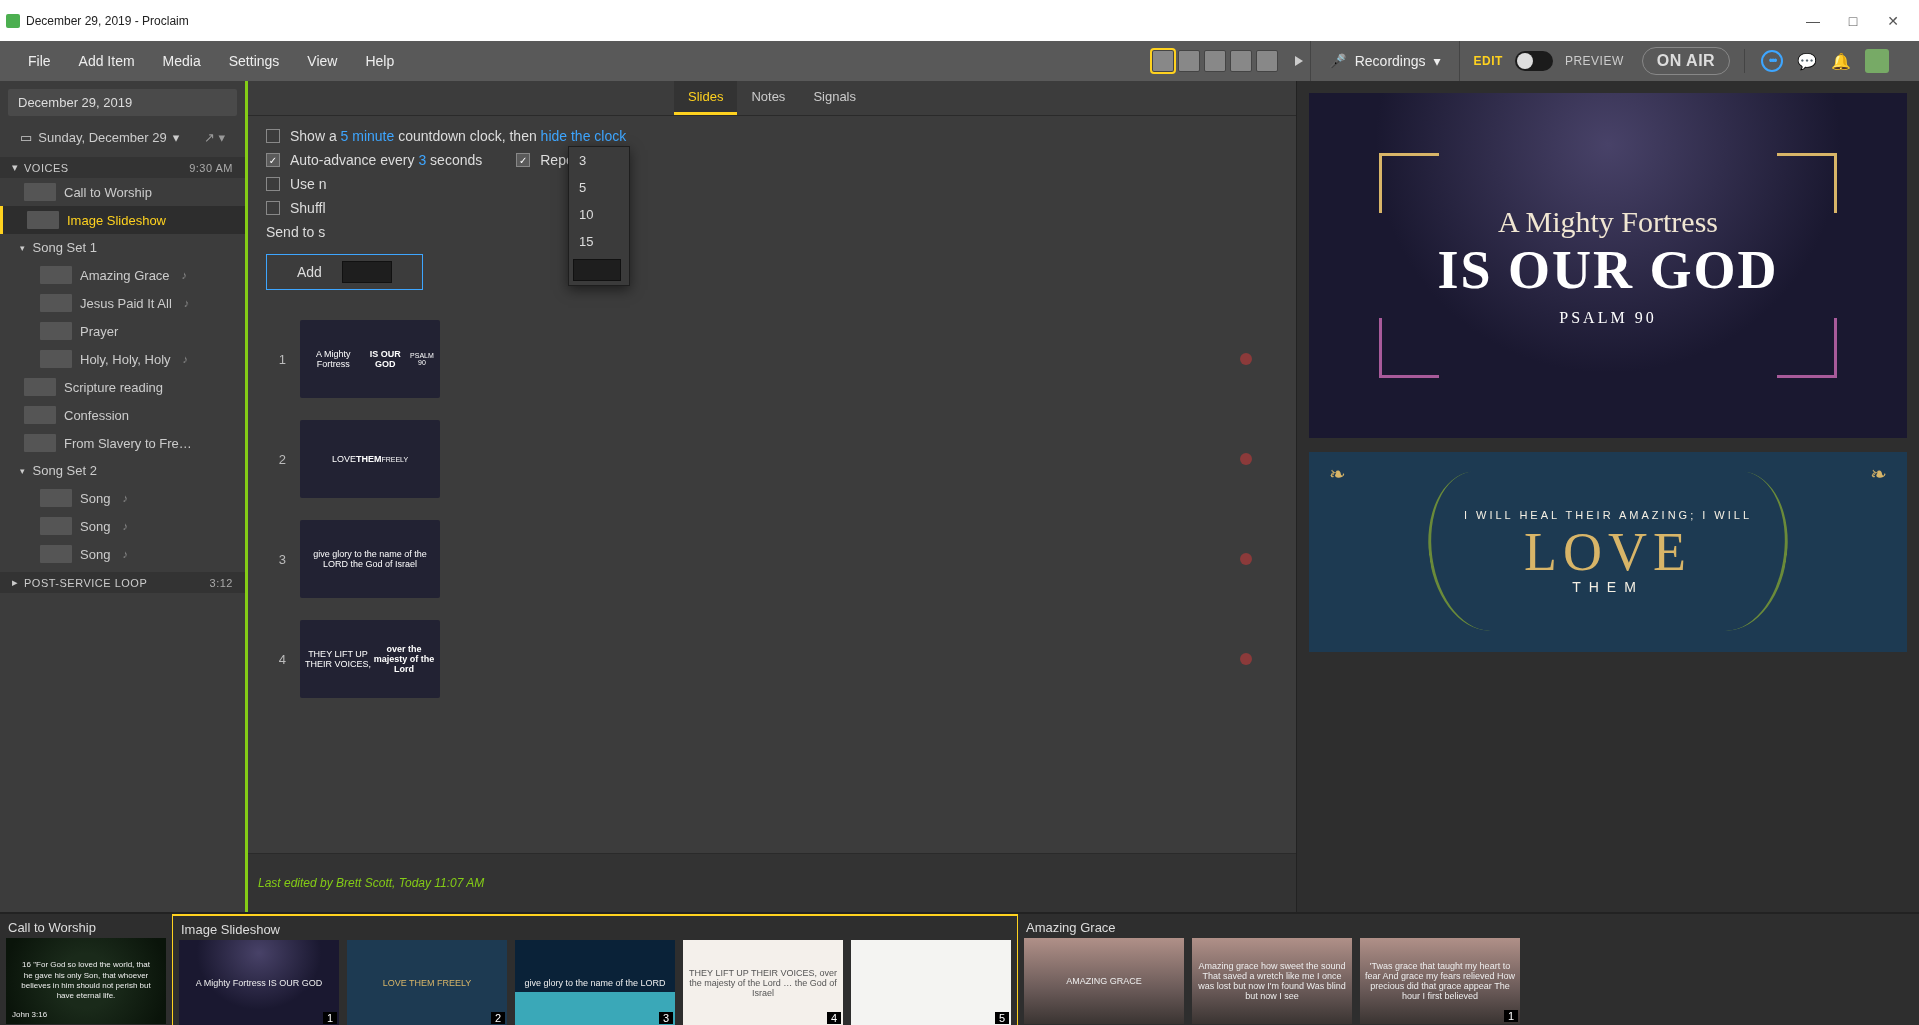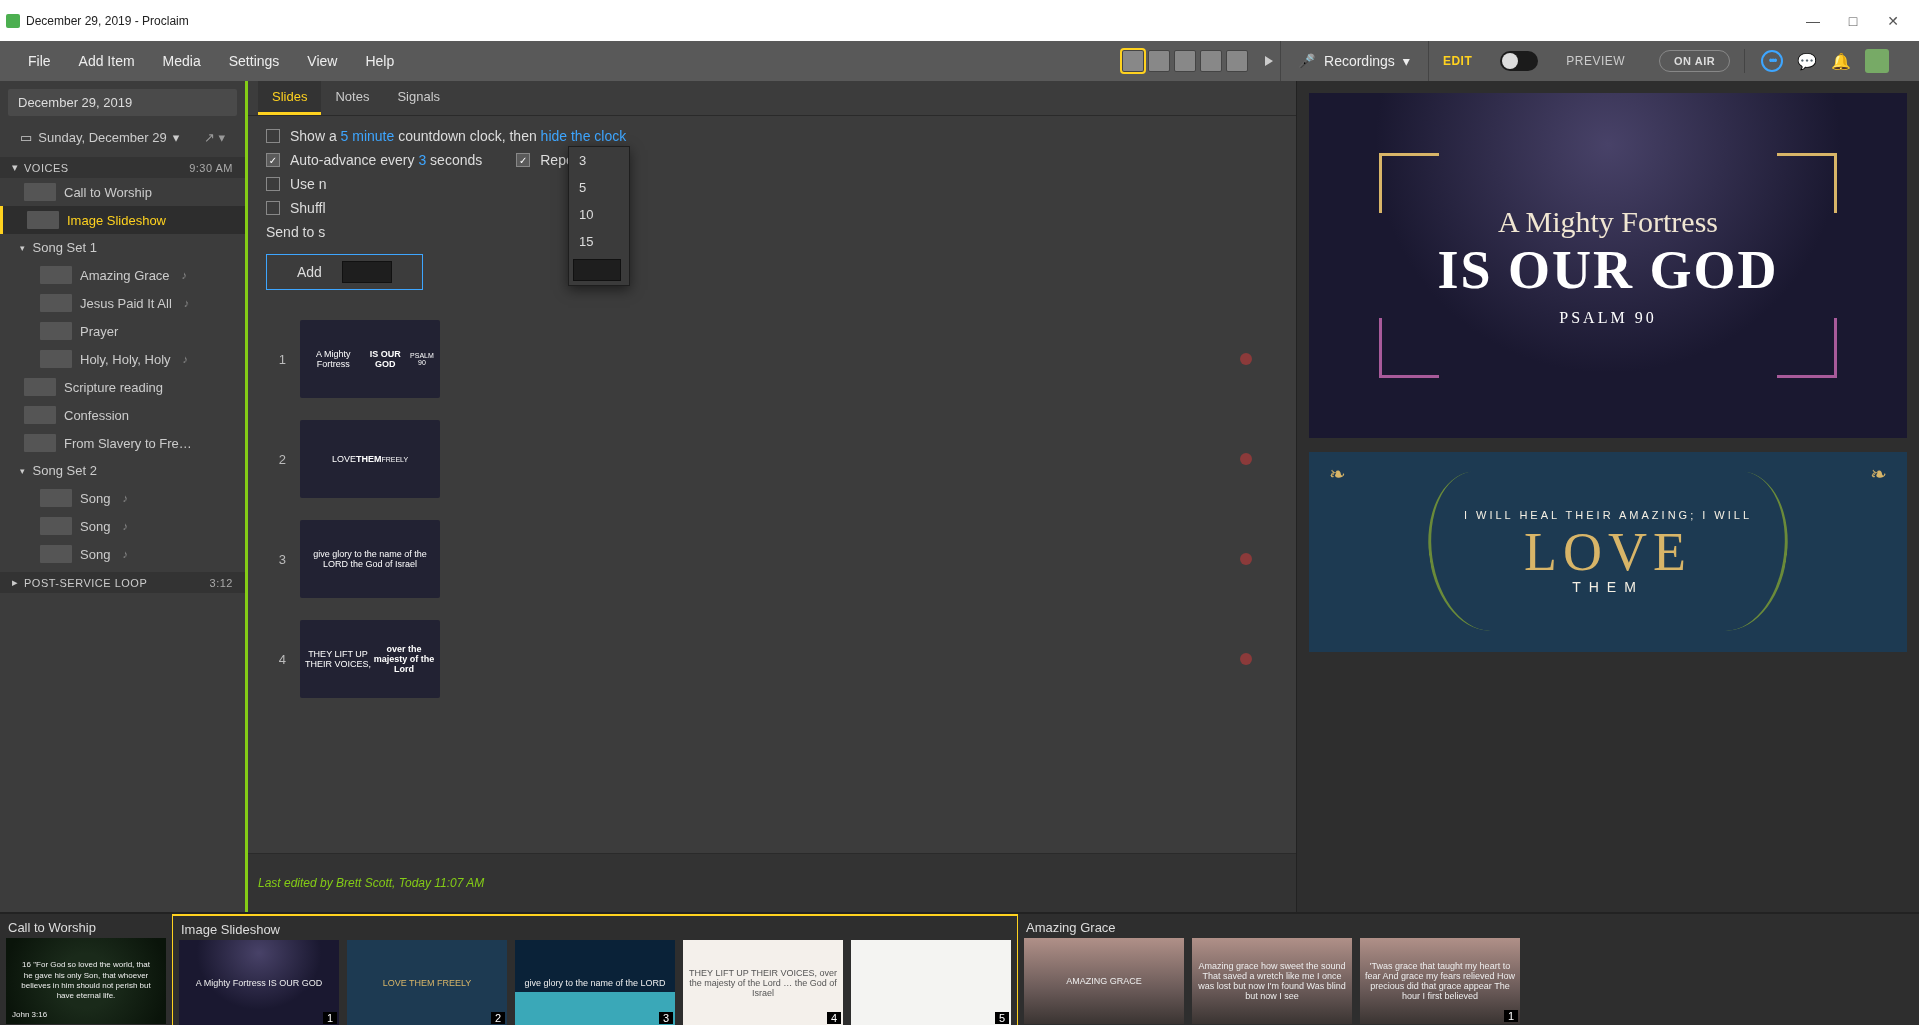--- a/index.html
+++ b/index.html
@@ -13,26 +13,26 @@
 
 
 .menubar { height:40px; background:#595959; display:flex; align-items:center; padding:0 14px; color:#eee; font-size:14px; }
 .menubar .menu { padding:0 14px; height:100%; display:flex; align-items:center; cursor:pointer; }
 .menubar .spacer { flex:1; }
 .avatars { display:flex; gap:4px; align-items:center; }
 .avatars .av { width:22px; height:22px; background:#888; border-radius:2px; border:1px solid #444; }
 .avatars .av.hl { outline:2px solid #ffd21f; }
 .play-btn { width:22px; height:22px; margin-left:10px; display:flex; align-items:center; justify-content:center; color:#ddd; }
 .rec-area { border-left:1px solid #444; border-right:1px solid #444; padding:0 18px; height:100%; display:flex; align-items:center; gap:8px; }
-.mode-area { padding:0 14px; display:flex; align-items:center; gap:28px; height:100%; }
+.mode-area { padding:0 14px; display:flex; align-items:center; gap:12px; height:100%; }
 .edit-lbl { color:#ffd21f; font-weight:bold; font-size:12px; letter-spacing:0.5px;}
 .toggle { width:38px; height:20px; background:#1b1b1b; border-radius:10px; position:relative; }
 .toggle .knob { width:16px; height:16px; background:#ddd; border-radius:50%; position:absolute; top:2px; left:2px; }
 .preview-lbl { color:#ccc; font-weight:normal; font-size:12px; letter-spacing:0.5px;}
-.onair-btn { border:1px solid #888; border-radius:14px; padding:4px 14px; color:#ddd; font-weight:bold; font-size:11px; letter-spacing:0.5px; margin-left:6px;}
+.onair-btn { border:1px solid #888; border-radius:14px; padding:4px 14px; color:#ddd; font-weight:bold; font-size:16px; letter-spacing:0.5px; margin-left:6px;}
 .right-icons { display:flex; gap:14px; align-items:center; padding:0 16px; border-left:1px solid #444;}
 .circ-icon { width:22px; height:22px; border:2px solid #3ea6ff; border-radius:50%; display:flex; align-items:center; justify-content:center; color:#3ea6ff; font-size:12px; letter-spacing:-2px;}
 .icon-g { color:#ccc; font-size:16px; }
 .user-av { width:24px; height:24px; background:#7a6; border-radius:3px; }
 
 
 .mainrow { display:flex; height:calc(100% - 24px - 40px - 130px); }
 
 
 .sidebar { width:248px; background:#3c3c3c; border-right:3px solid #84cc16; display:flex; flex-direction:column; font-size:13px;}
@@ -46,21 +46,21 @@
 .sb-item-wrap { position:relative; }
 .sb-item-wrap.selected { border-left:3px solid #ffd21f; background:#2d2d2d;}
 .sb-item-wrap.selected .sb-item{ color:#ffd21f;}
 .sb-sub { padding-left:40px; }
 .sb-group { padding:6px 20px; display:flex; align-items:center; gap:6px;}
 .sb-group::before{ content:"▾"; font-size:9px; color:#ccc; margin-right:2px;}
 .music-note { color:#888; font-size:11px; margin-left:4px;}
 
 
 .editor { flex:1; background:#3c3c3c; display:flex; flex-direction:column; min-width:0; border-right:1px solid #222;}
-.tabs { display:flex; background:#3c3c3c; padding:0 10px; border-bottom:1px solid #2a2a2a;}
+.tabs { display:flex; background:#3c3c3c; padding:0 10px; border-bottom:1px solid #2a2a2a;justify-content:center;}
 .tab { padding:8px 14px; font-size:13px; color:#ccc; cursor:pointer;}
 .tab.active { color:#ffd21f; border-bottom:3px solid #ffd21f; background:#333;}
 .opts { padding:12px 18px; font-size:14px; color:#ddd; position:relative;}
 .opts .row { display:flex; align-items:center; gap:10px; margin-bottom:8px;}
 .chk { width:14px; height:14px; border:1px solid #888; display:inline-flex; align-items:center; justify-content:center; font-size:10px; color:#fff;}
 .chk.on { background:#5a5a5a;}
 .linkish { color:#3ea6ff; }
 .dropdown-pop { position:absolute; left:320px; top:30px; width:62px; background:#3b3b3b; border:1px solid #1e1e1e; box-shadow:0 4px 12px rgba(0,0,0,0.5); z-index:50;}
 .dropdown-pop .dd-item { padding:6px 10px; font-size:13px; color:#ddd; cursor:pointer;}
 .dropdown-pop .dd-input { margin:4px; width:48px; height:22px; background:#1e1e1e; border:1px solid #111; }

